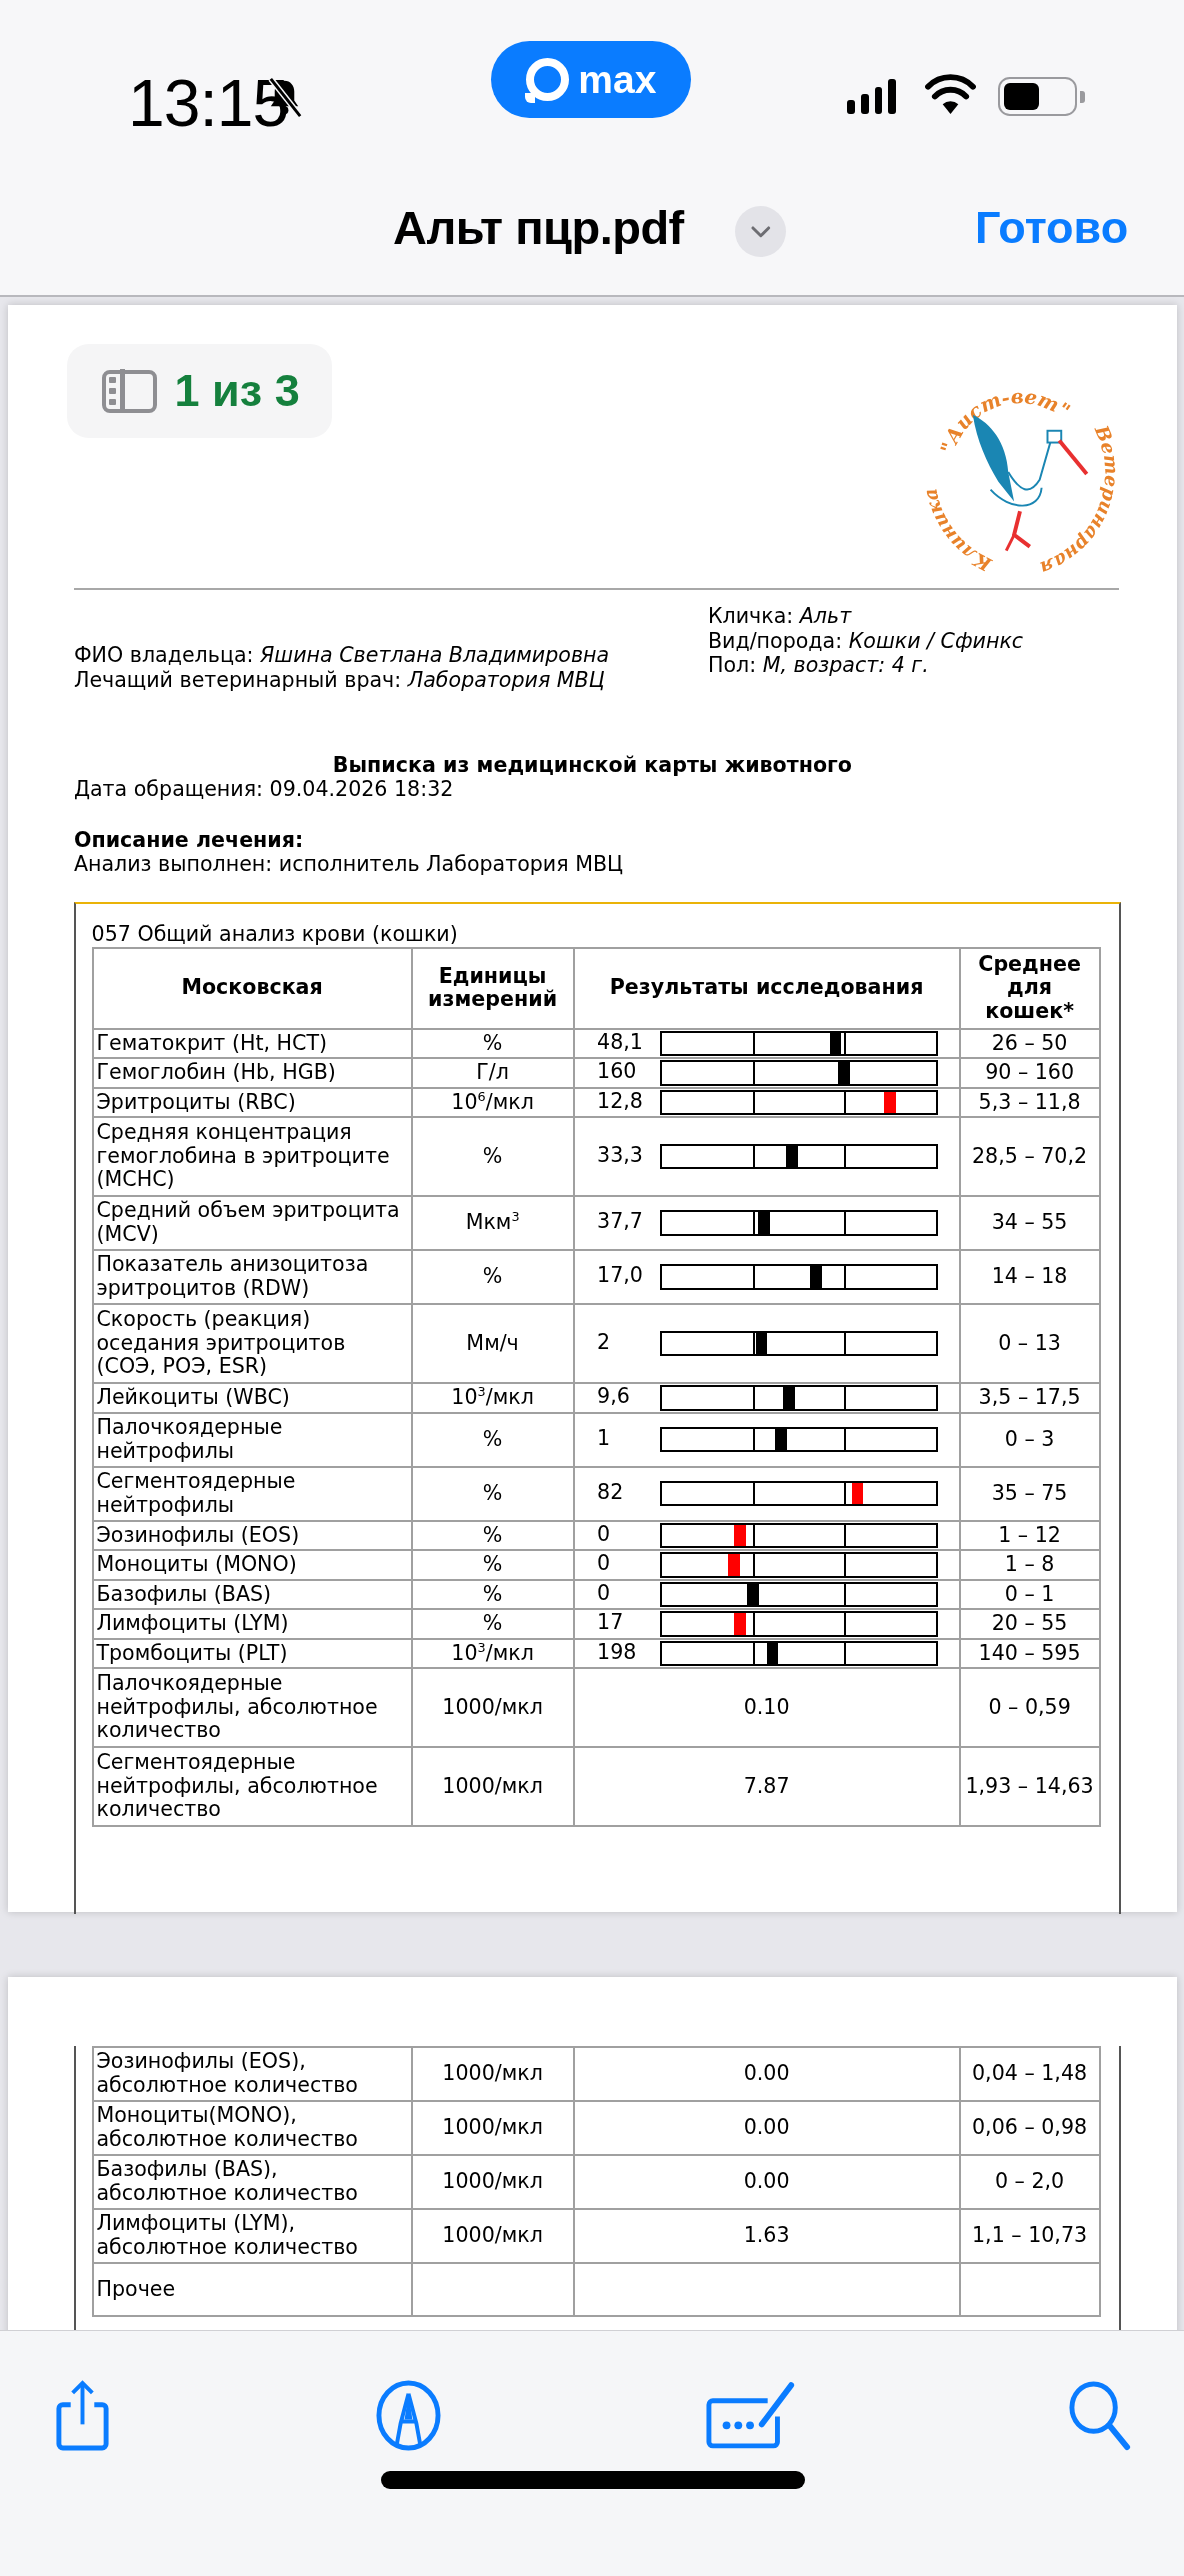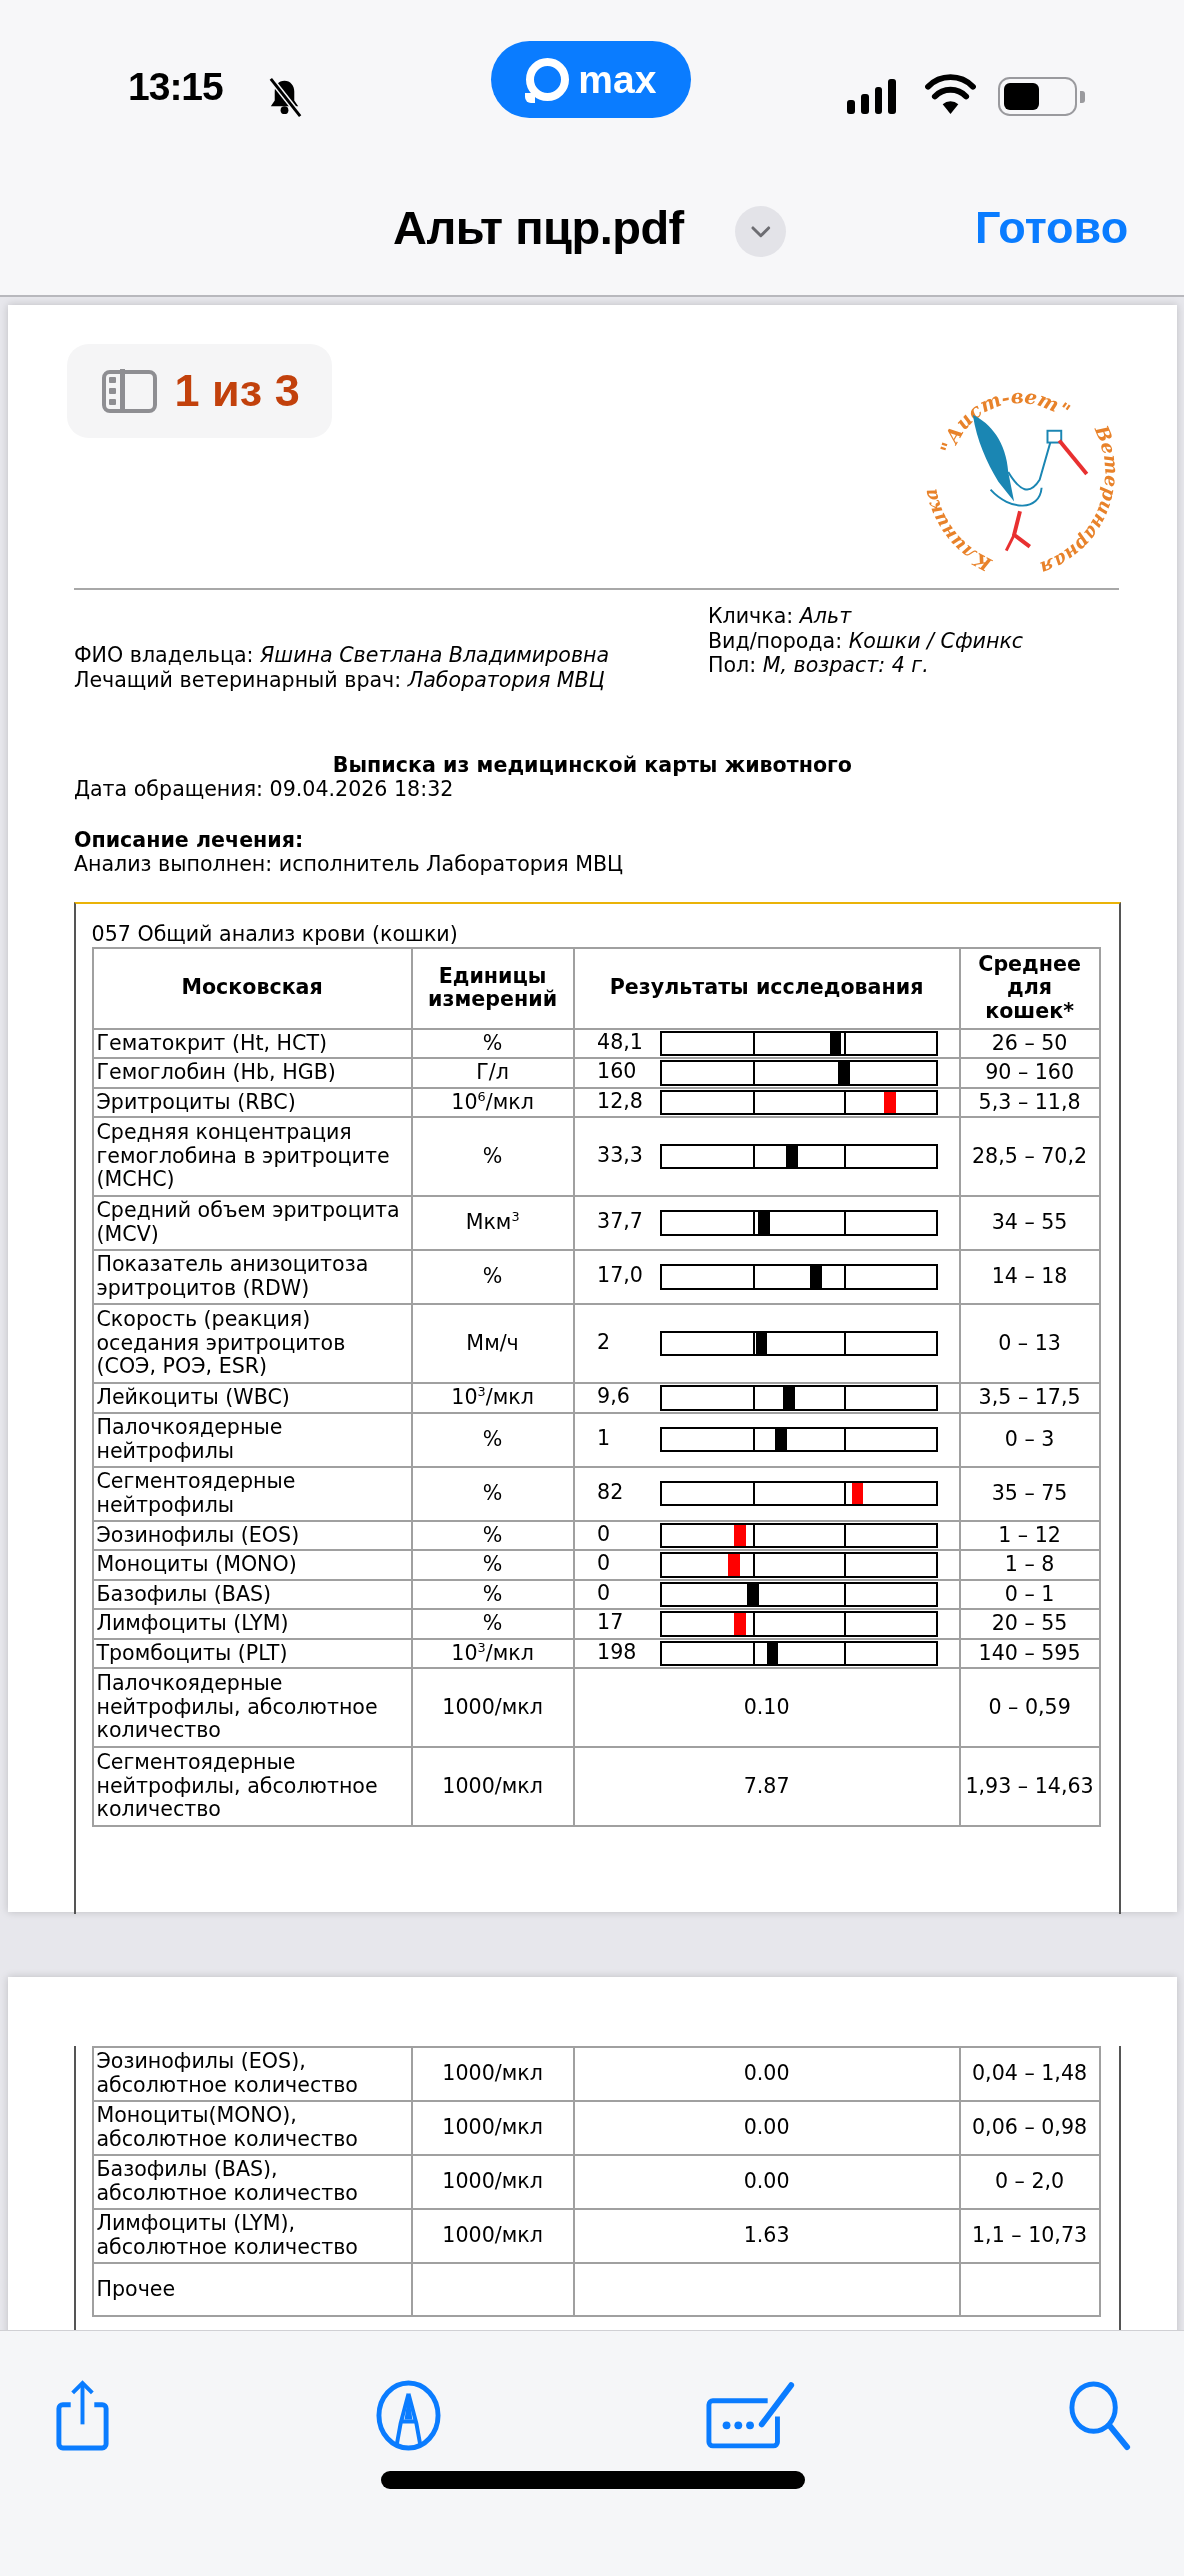--- a/index.html
+++ b/index.html
@@ -10,21 +10,21 @@
     font-family: "DejaVu Sans", sans-serif;
     color: #000;
   }
   
   .status-bar {
     position: absolute; left: 0; top: 0; width: 1185px; height: 167px;
     background: #f7f7f9;
   }
   .status-time {
     position: absolute; left: 128px; top: 65px;
-    font-family: "Liberation Sans", sans-serif; font-weight: 700; font-size: 39px; letter-spacing: -1px;
+    font-family: "Liberation Sans", sans-serif; font-weight: 400; font-size: 66px; letter-spacing: -1px;
   }
   .bell-off {
     position: absolute; left: 263px; top: 75px; width: 43px; height: 43px;
   }
   .max-pill {
     position: absolute; left: 491px; top: 41px; width: 200px; height: 77px;
     background: #0a7cff; border-radius: 39px;
     display: flex; align-items: center; justify-content: center; gap: 9.8px;
     color: #fff; font-family: "Liberation Sans", sans-serif; font-size: 39px; font-weight: 700;
   }
@@ -65,21 +65,21 @@
     position: absolute; left: 7.9px; width: 1169px; background: #fff;
     box-shadow: 0 0 7.9px rgba(0,0,0,0.18);
   }
   .page1 { top: 305px; height: 1607px; }
   .page2 { top: 1977px; height: 688px; }
 
   .page-indicator {
     position: absolute; left: 59px; top: 39px; width: 265px; height: 94px;
     background: #f5f5f6; border-radius: 21.6px;
     display: flex; align-items: center; padding-left: 35px; gap: 17.7px;
-    font-family: "Liberation Sans", sans-serif; font-size: 45px; font-weight: 700; color: #c2410c;
+    font-family: "Liberation Sans", sans-serif; font-size: 45px; font-weight: 700; color: #15803d;
   }
   .sidebar-icon { width: 55px; height: 43px; border: 4.9px solid #8e8e92; border-radius: 7.9px; position: relative; }
   .sidebar-icon::before { content: ""; position: absolute; left: 13.8px; top: -4.9px; width: 4.9px; height: 43px; background: #8e8e92; }
   .sidebar-icon i { position: absolute; left: 2.9px; width: 6.9px; height: 5.9px; background: #8e8e92; border-radius: 1px; }
 
   .doc-text { font-family: "DejaVu Sans", sans-serif; font-size: 20.6px; line-height: 24.6px; color: #000; }
   .doc-text i { font-style: italic; }
   .clinic-block { position: absolute; left: 69px; top: 124px; width: 629px; }
   .clinic-name { font-weight: 700; }
 

